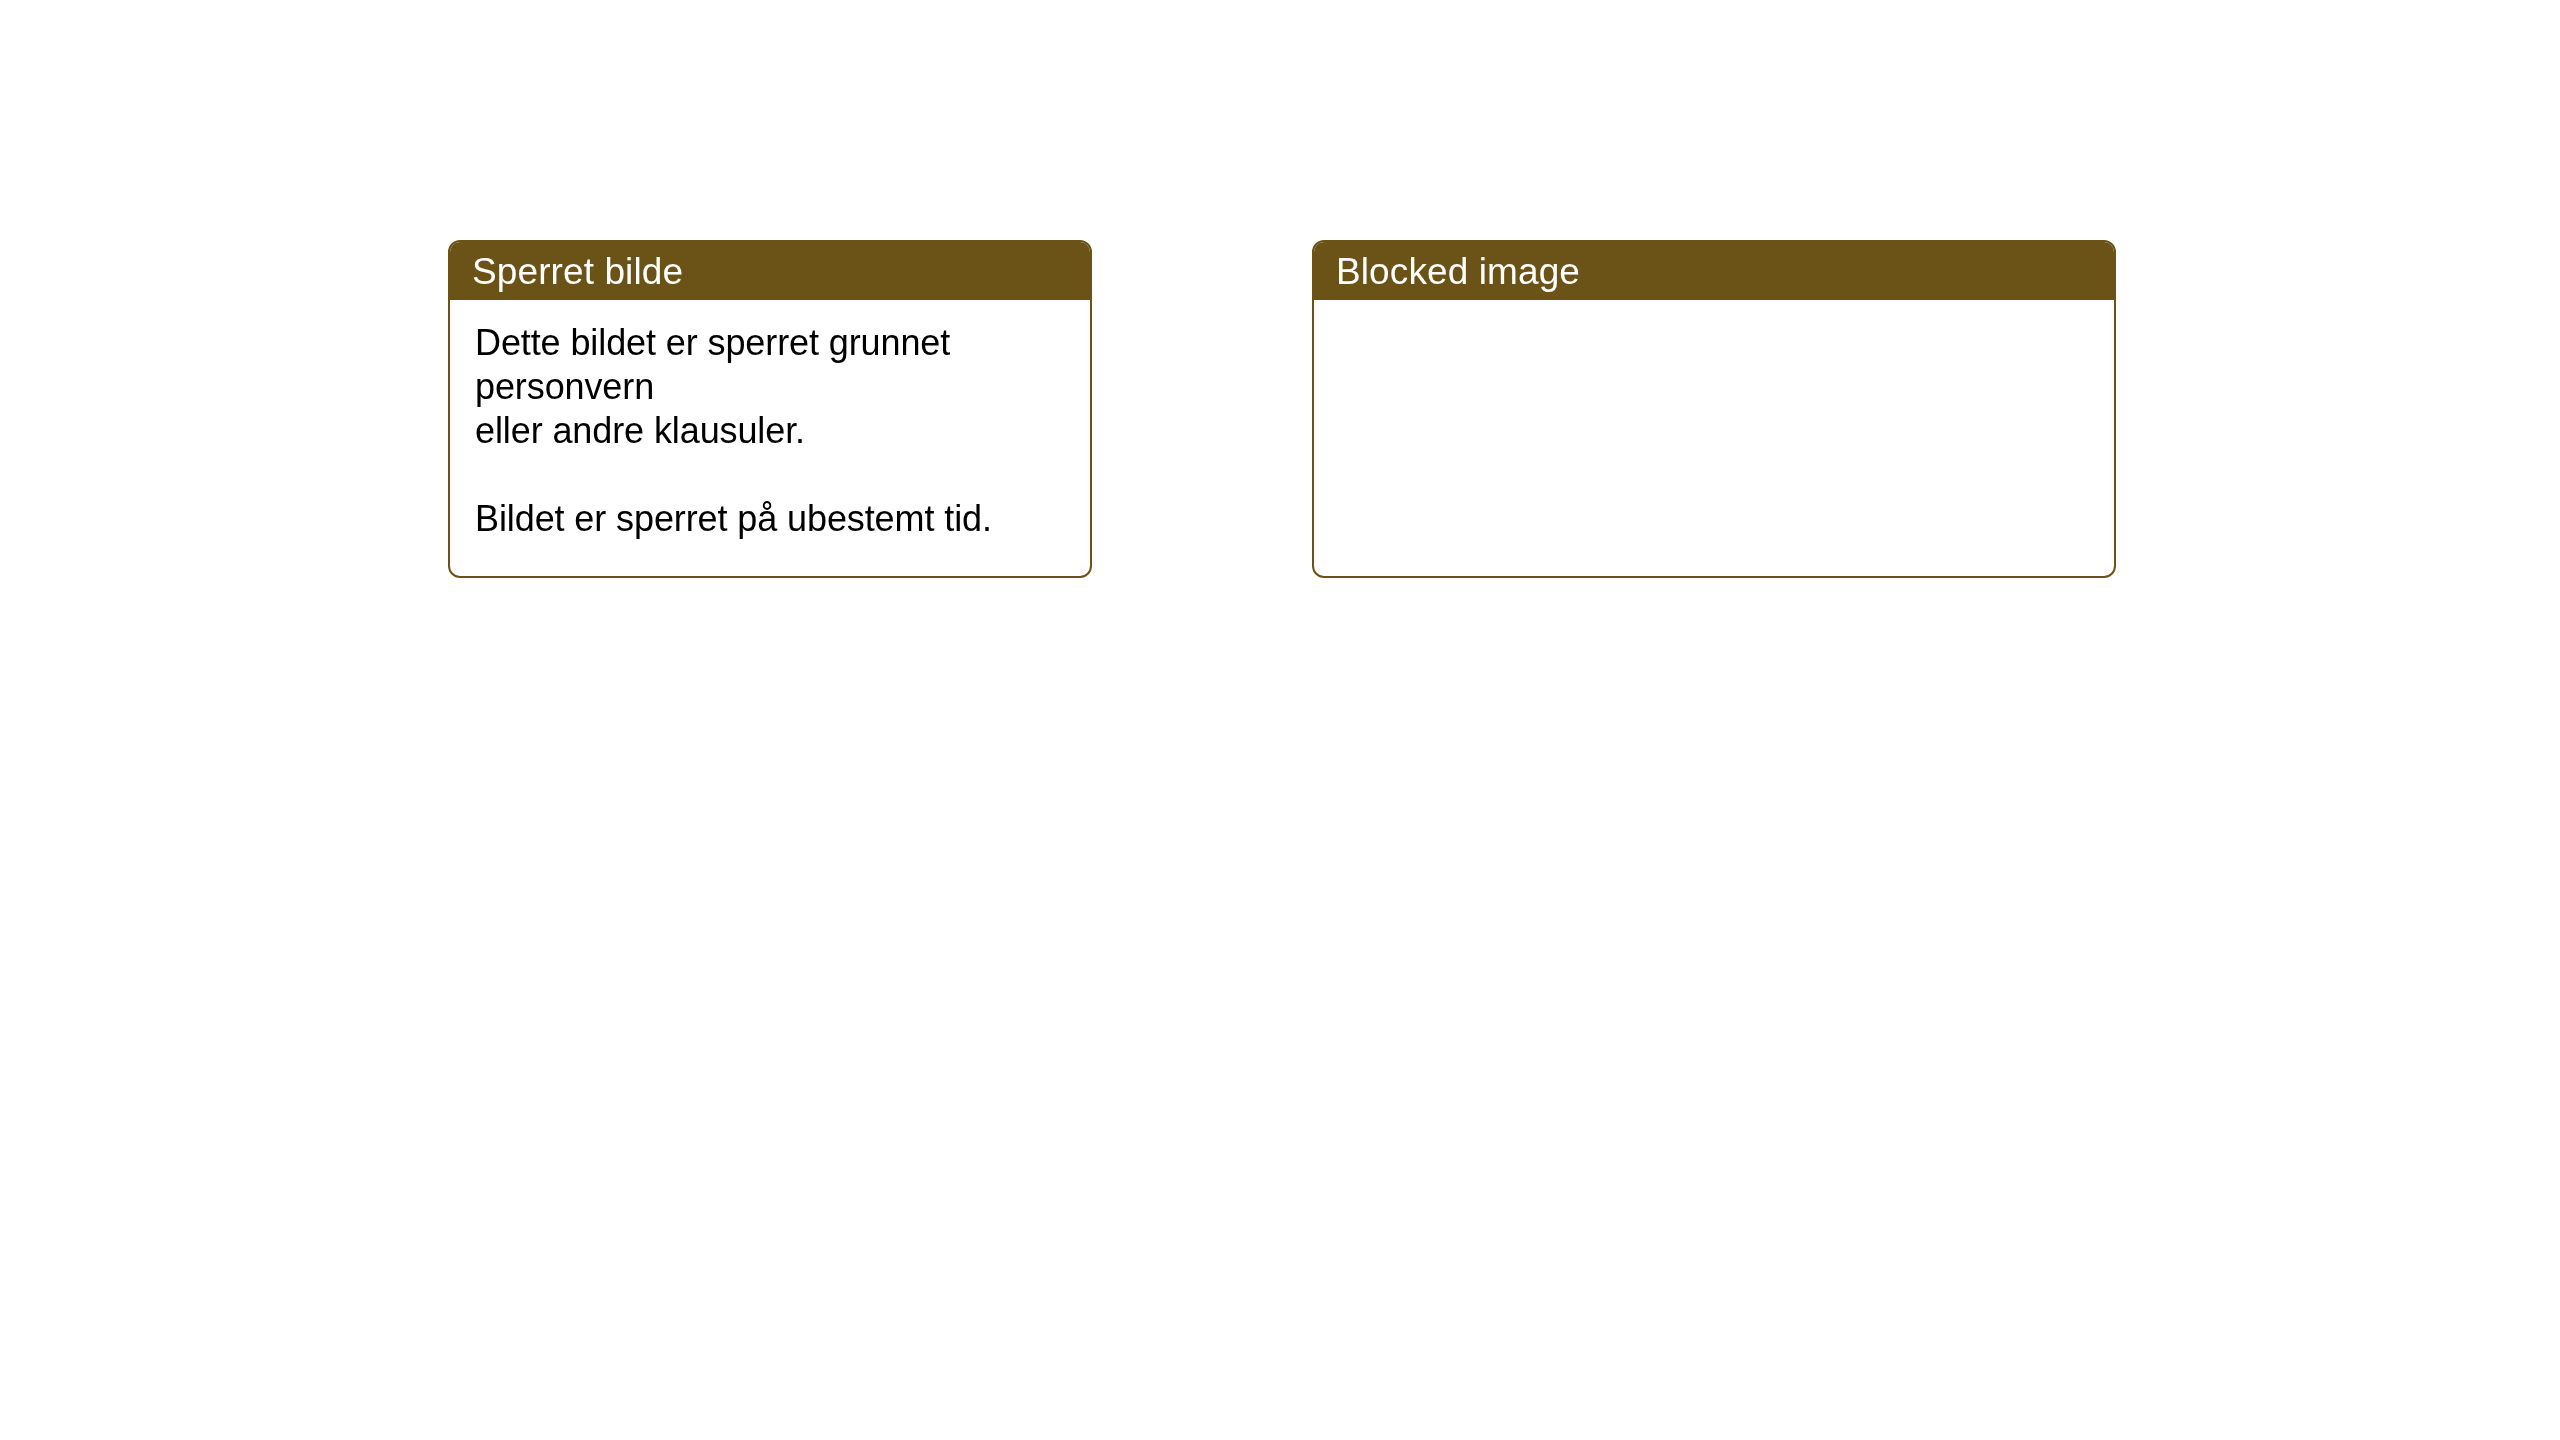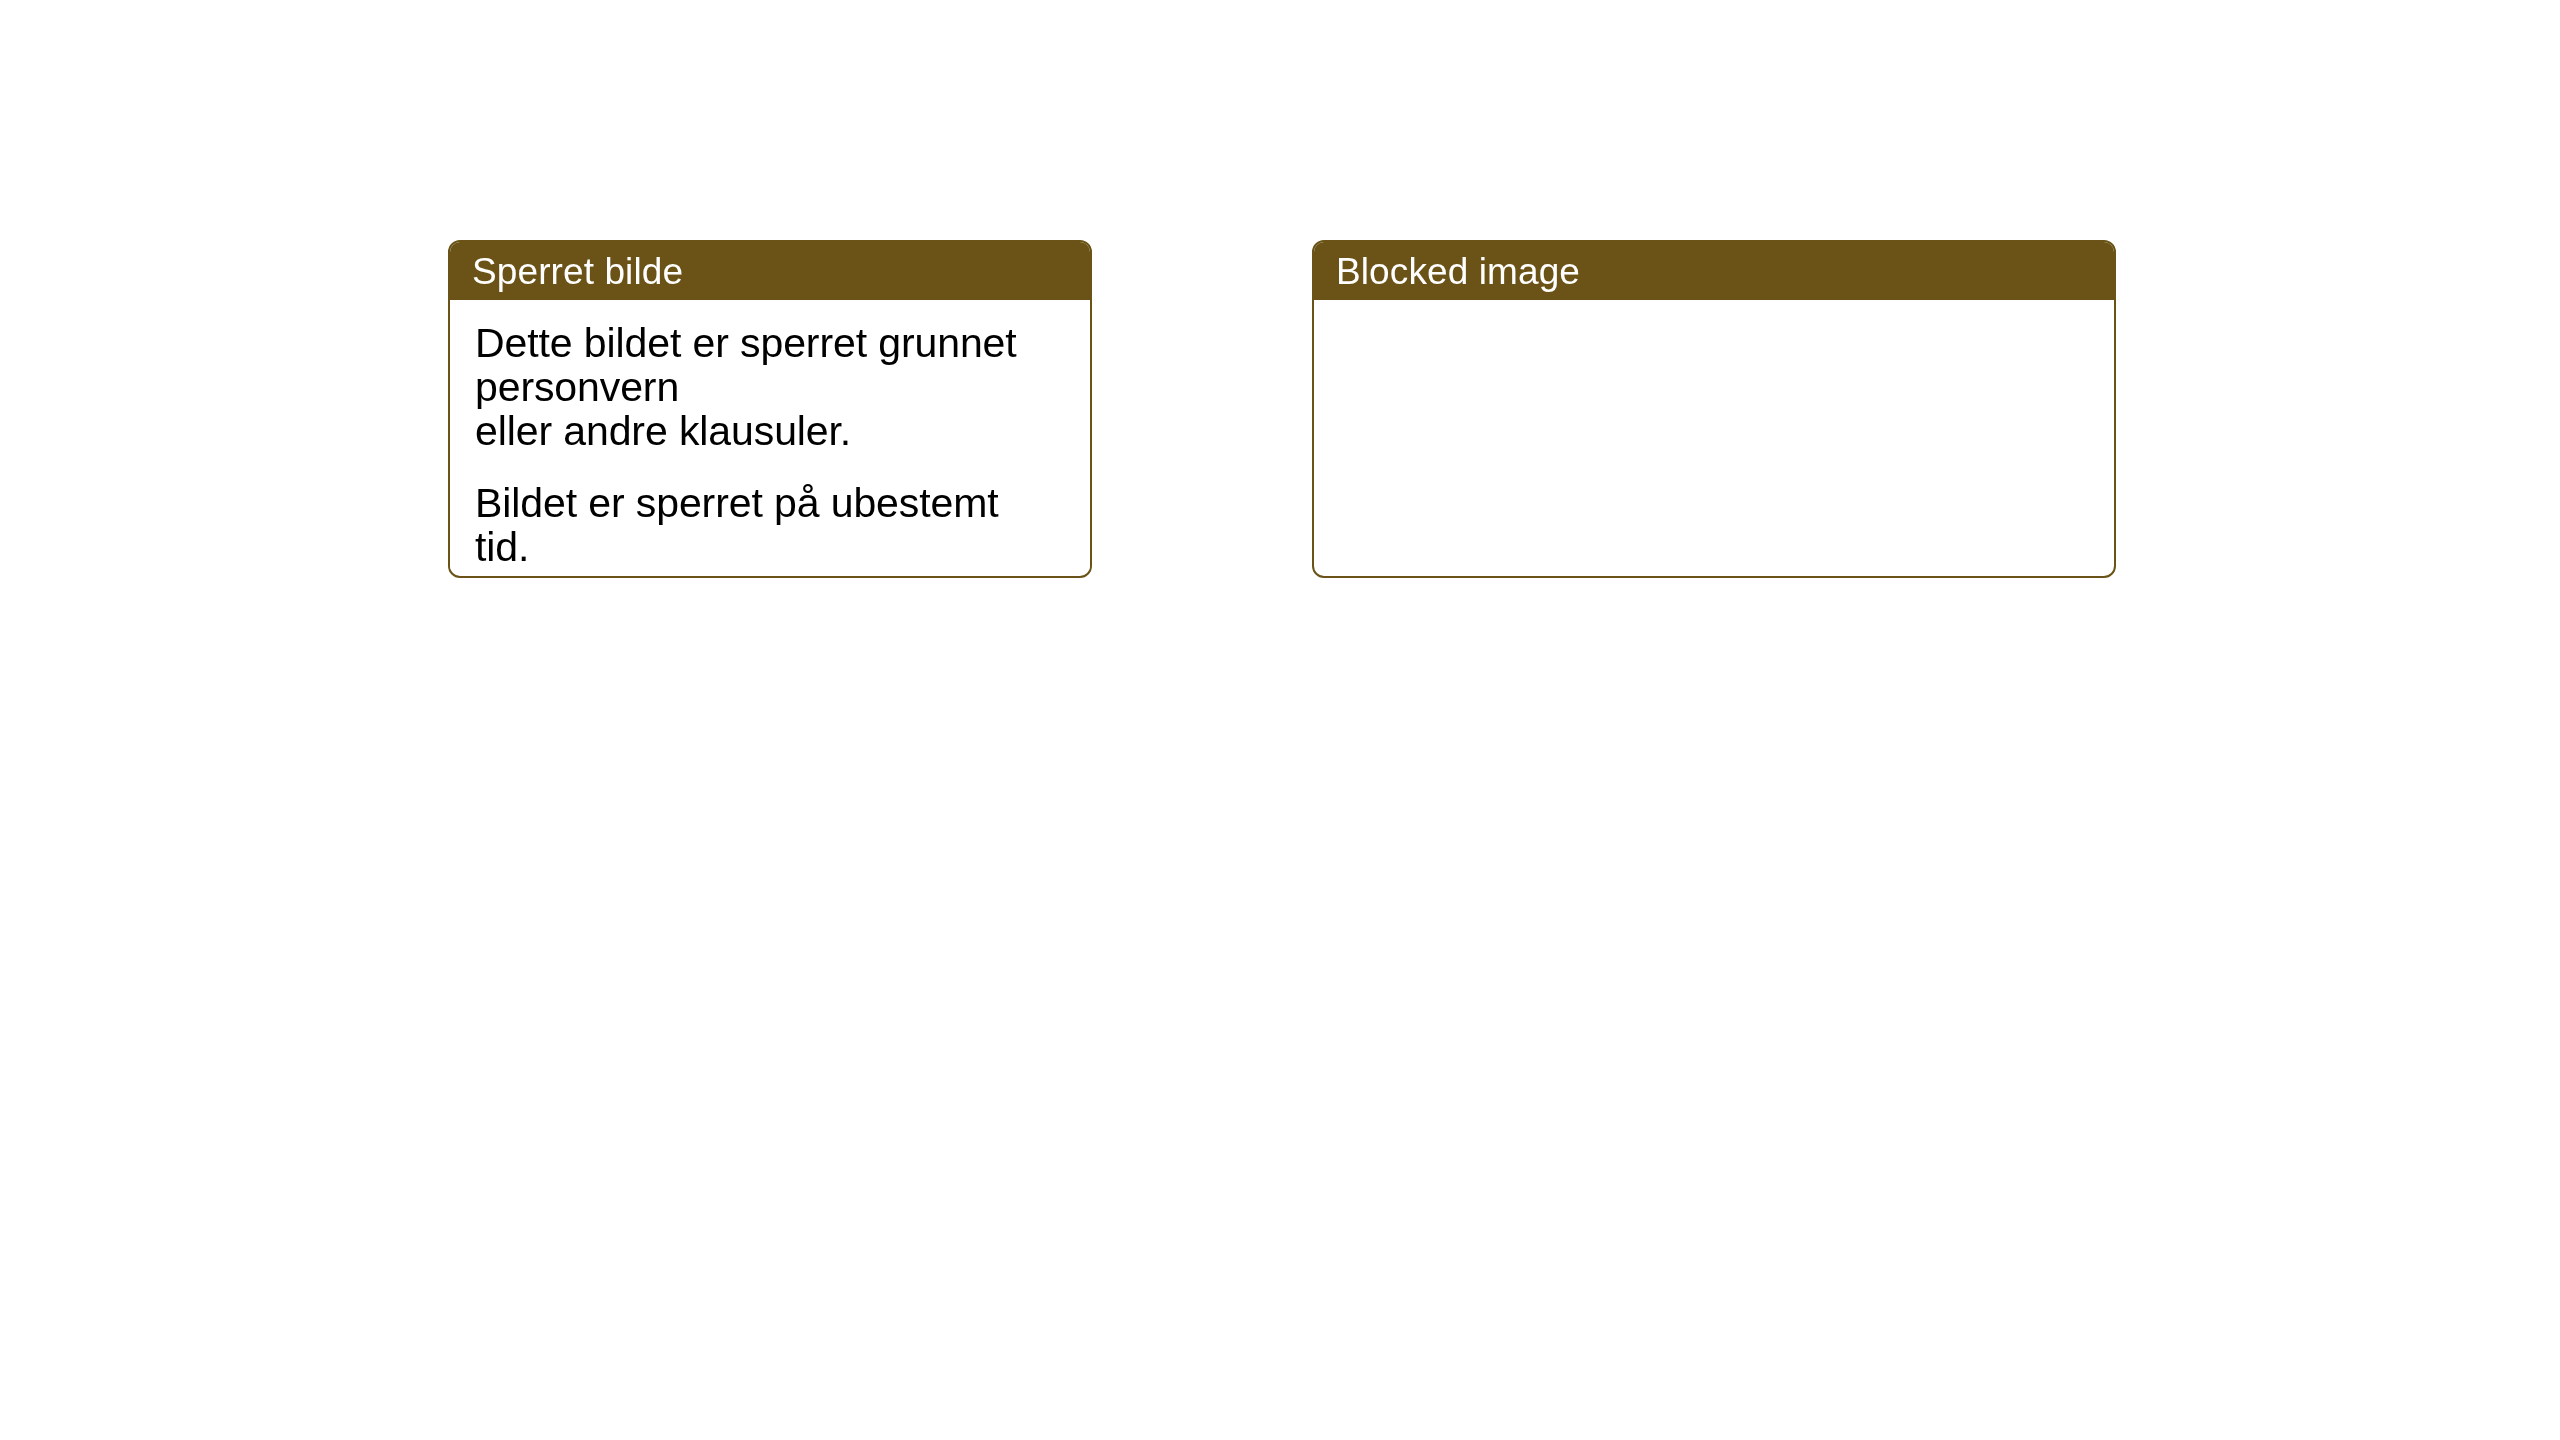--- a/index.html
+++ b/index.html
@@ -51,29 +51,29 @@
 
   .card-body {
     box-sizing: border-box;
     padding: 21px 26px 0 25px;
     background: #ffffff;
   }
 
   .card-paragraph {
     margin: 0;
     color: #000000;
-    font-size: 41px;
+    font-size: 36px;
     line-height: 44px;
     font-weight: 400;
     letter-spacing: -0.1px;
     white-space: pre-line;
   }
 
   .card-paragraph + .card-paragraph {
-    margin-top: 28px;
+    margin-top: 44px;
   }
 </style>
 </head>
 <body>
 
 <div id="stage">
 
   <section class="notice-card card-no">
     <div class="card-header">
       <span>Sperret bilde</span>

